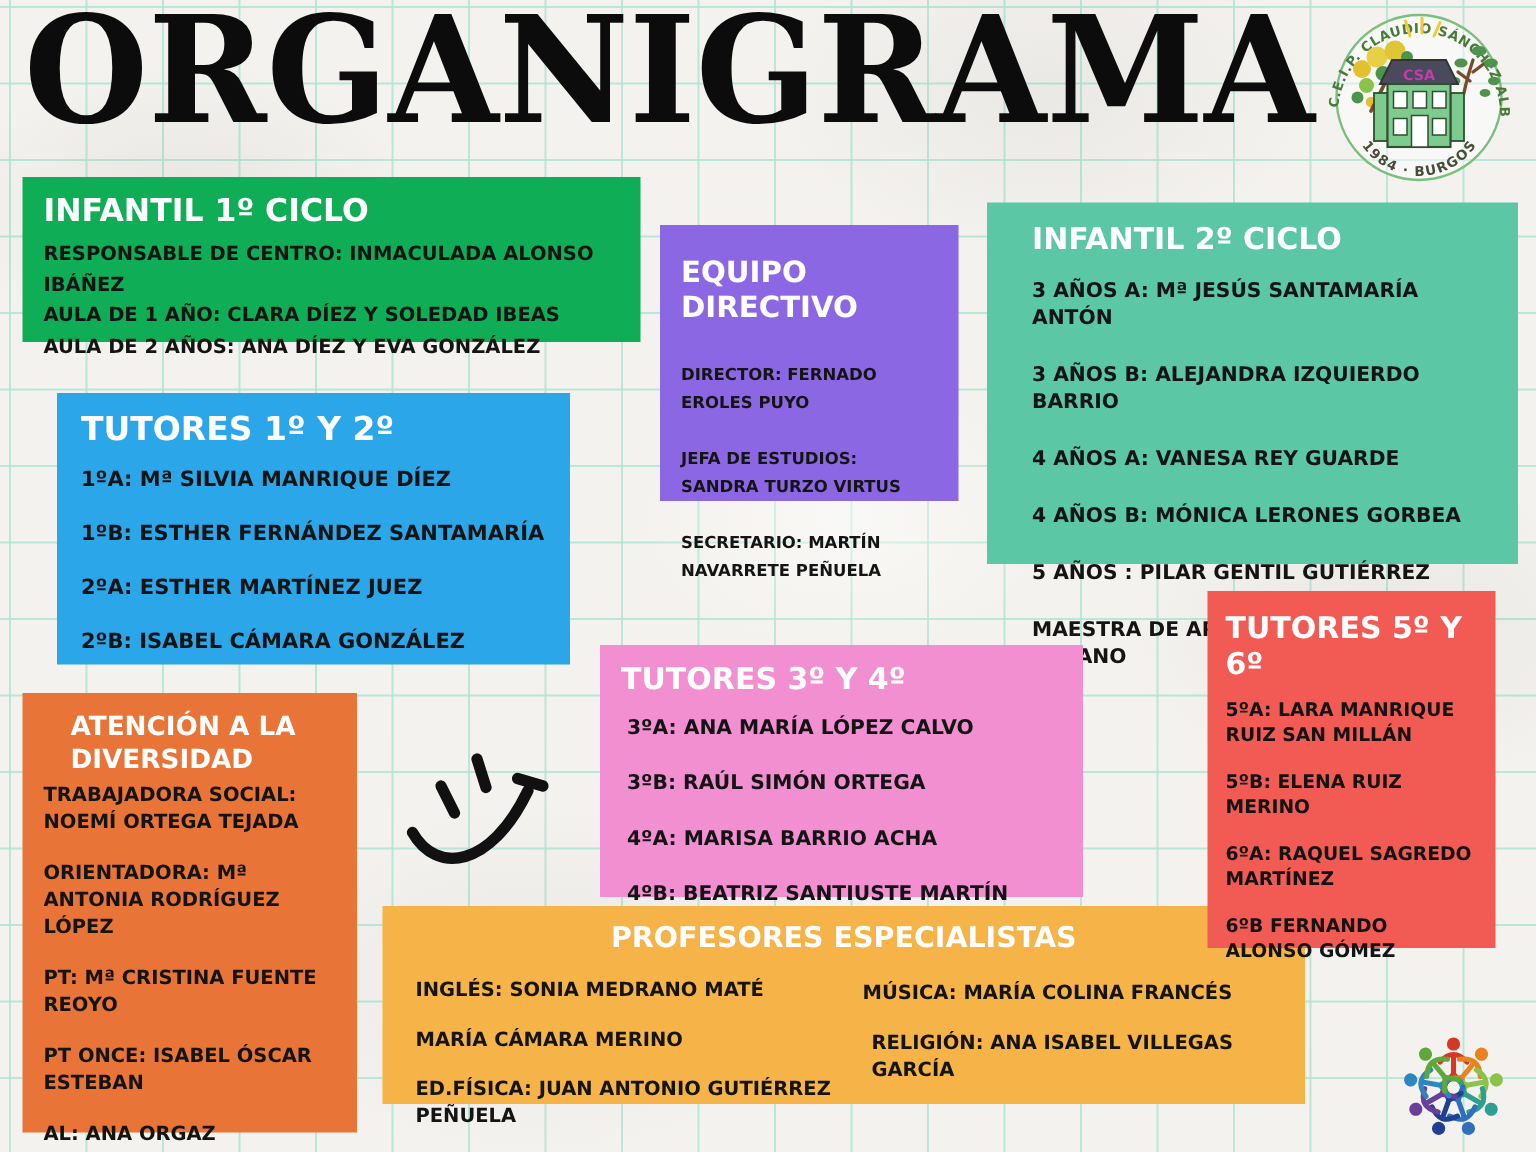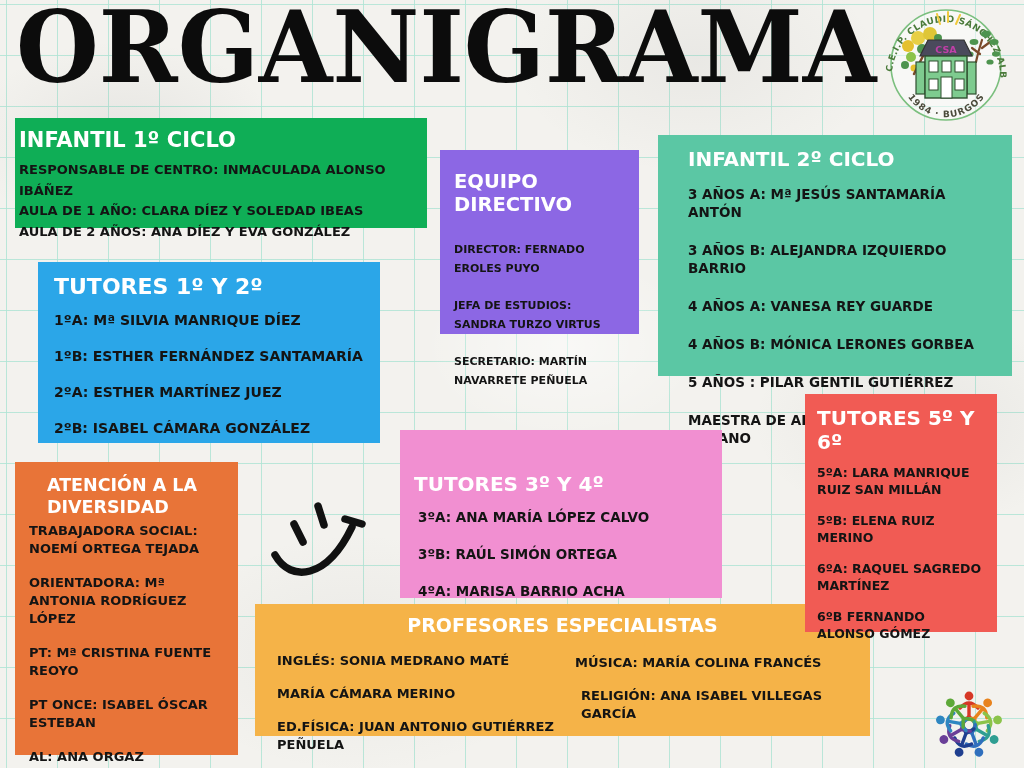--- a/index.html
+++ b/index.html
@@ -26,42 +26,42 @@
   #title{
     position:absolute;left:16px;top:-8px;width:860px;
     font-family:"DejaVu Serif","Liberation Serif",serif;
     font-weight:700;font-size:95px;letter-spacing:0px;color:#0c0c0c;
     white-space:nowrap;transform:scaleY(1.04);
   }
   .box{position:absolute;box-sizing:border-box;color:#111;}
   .box h2{margin:0;color:#fff;font-weight:bold;}
   .box p{margin:0;font-weight:bold;color:#141414;}
 
-  #box-infantil1{left:15px;top:118px;width:412px;height:110px;background:#0fae56;padding:10px 4px;}
+  #box-infantil1{left:15px;top:118px;width:412px;height:110px;background:#0fae56;padding:10px 14px;}
   #box-infantil1 h2{font-size:21px;margin-bottom:8px;}
   #box-infantil1 p{font-size:13px;line-height:20.5px;}
 
   #box-equipo{left:440px;top:150px;width:199px;height:184px;background:#8c67e4;padding:20px 14px;}
   #box-equipo h2{font-size:19.5px;margin-bottom:24px;}
   #box-equipo p{font-size:11px;line-height:19px;margin-bottom:18px;}
 
   #box-infantil2{left:658px;top:135px;width:354px;height:241px;background:#5bc7a4;padding:12px 18px 10px 30px;}
   #box-infantil2 h2{font-size:20px;margin-bottom:14px;}
   #box-infantil2 p{font-size:13.5px;line-height:18px;margin-bottom:20px;}
 
   #box-tutores12{left:38px;top:262px;width:342px;height:181px;background:#2ba6e8;padding:12px 16px;}
   #box-tutores12 h2{font-size:22px;margin-bottom:12px;}
   #box-tutores12 p{font-size:14px;line-height:18px;margin-bottom:18px;}
 
   #box-atencion{left:15px;top:462px;width:223px;height:293px;background:#e87438;padding:12px 12px 8px 14px;}
   #box-atencion h2{font-size:17.5px;line-height:22px;padding-left:18px;width:160px;margin-bottom:4px;}
   #box-atencion p{font-size:13px;line-height:18px;margin-bottom:16px;}
 
   #box-tutores34{left:400px;top:430px;width:322px;height:168px;background:#f18fd1;padding:10px 14px;}
-  #box-tutores34 h2{font-size:20px;margin-bottom:12px;margin-top:32px;}
+  #box-tutores34 h2{font-size:20px;margin-bottom:12px;}
   #box-tutores34 p{font-size:13.5px;line-height:18px;margin-bottom:19px;padding-left:4px;}
 
   #box-tutores56{left:805px;top:394px;width:192px;height:238px;background:#f15b54;padding:12px 10px 8px 12px;z-index:3;}
   #box-tutores56 h2{font-size:20px;margin-bottom:10px;}
   #box-tutores56 p{font-size:12.5px;line-height:17px;margin-bottom:14px;}
 
   #box-especialistas{left:255px;top:604px;width:615px;height:132px;background:#f5b348;padding:10px 20px;z-index:2;}
   #box-especialistas h2{font-size:19px;text-align:center;margin-bottom:16px;}
   .spec-cols{display:flex;}
   .spec-col{box-sizing:border-box;}

